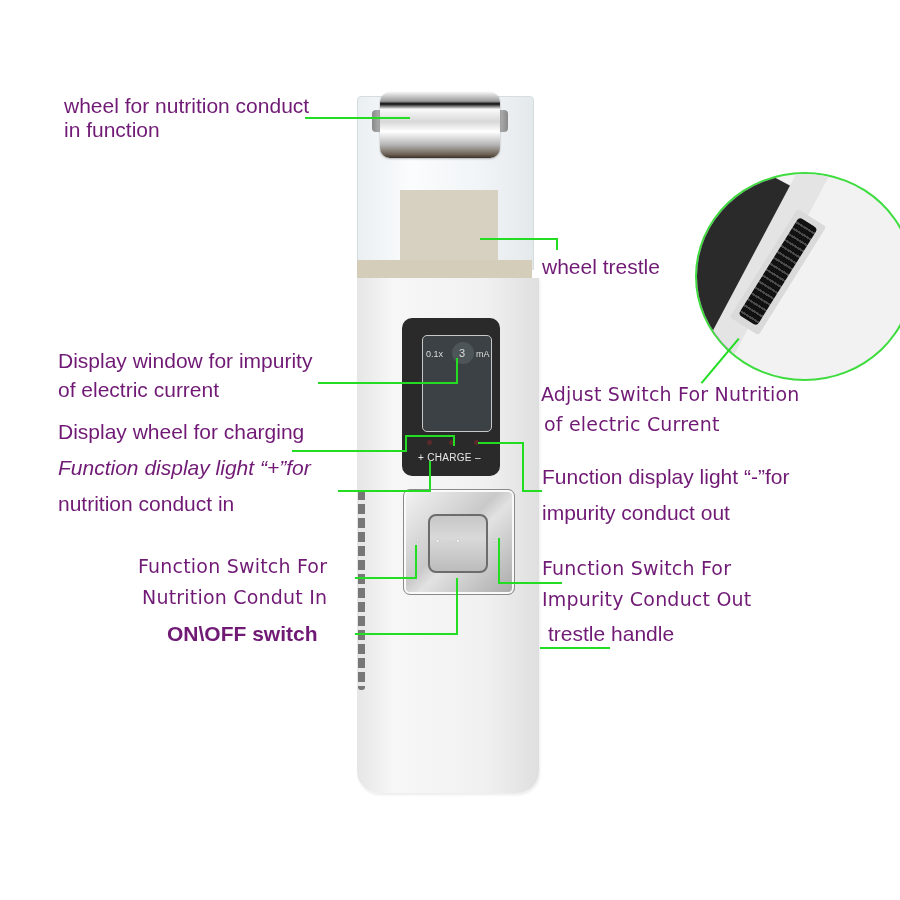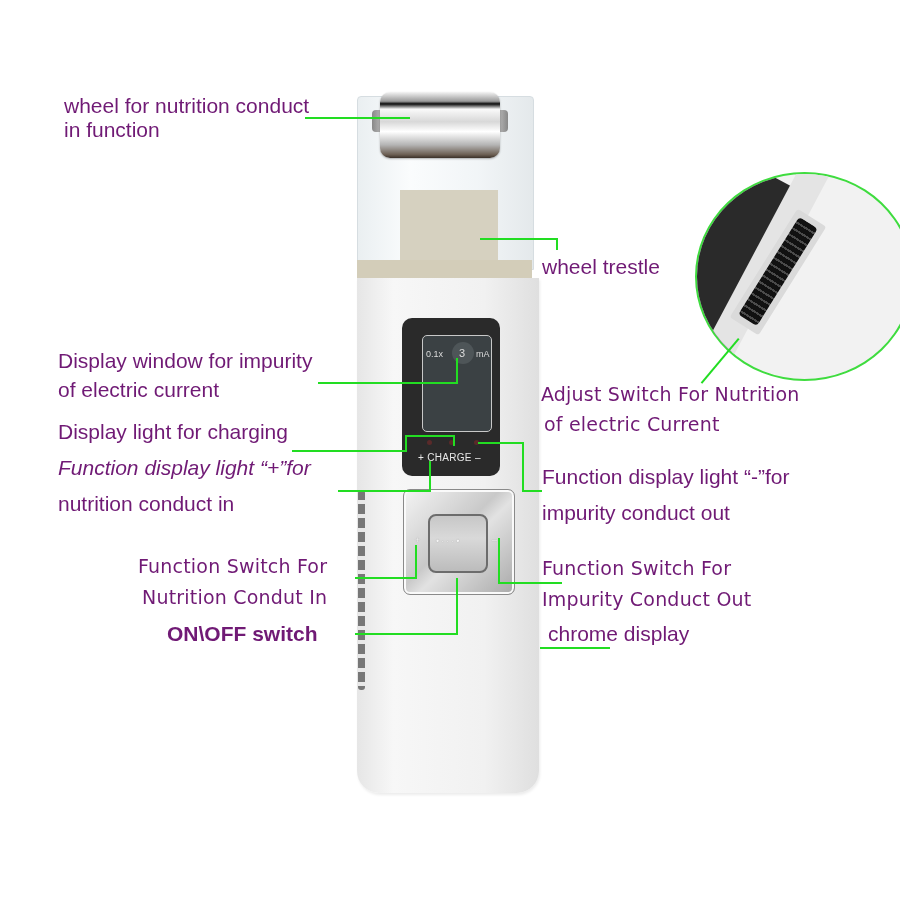--- a/index.html
+++ b/index.html
@@ -122,32 +122,32 @@
 <div class="ln" style="left:540px;top:647px;width:70px;height:2px;"></div>
 
 <div class="label" style="left:64px;top:88px;">wheel for nutrition conduct</div>
 <div class="label" style="left:64px;top:112px;text-align:center;">in function</div>
 
 <div class="label" style="left:542px;top:249px;">wheel trestle</div>
 
 <div class="label" style="left:58px;top:343px;">Display window for impurity</div>
 <div class="label" style="left:58px;top:372px;">of electric current</div>
 
-<div class="label" style="left:58px;top:414px;">Display light for charging</div>
+<div class="label" style="left:58px;top:414px;">Display wheel for charging</div>
 
 <div class="label" style="left:58px;top:450px;font-style:italic;">Function display light “+”for</div>
 <div class="label" style="left:58px;top:486px;">nutrition conduct in</div>
 
 <div class="label geo" style="left:541px;top:378px;">Adjust Switch For Nutrition</div>
 <div class="label geo" style="left:544px;top:408px;">of electric Current</div>
 
 <div class="label" style="left:542px;top:459px;">Function display light “-”for</div>
 <div class="label" style="left:542px;top:495px;">impurity conduct out</div>
 
 <div class="label geo" style="left:138px;top:550px;">Function Switch For</div>
 <div class="label geo" style="left:142px;top:581px;">Nutrition Condut In</div>
 
 <div class="label" style="left:167px;top:616px;font-weight:bold;">ON\OFF switch</div>
 
 <div class="label geo" style="left:542px;top:552px;">Function Switch For</div>
 <div class="label geo" style="left:542px;top:583px;">Impurity Conduct Out</div>
 
-<div class="label" style="left:548px;top:616px;">chrome display</div>
+<div class="label" style="left:548px;top:616px;">trestle handle</div>
 
 </body></html>

